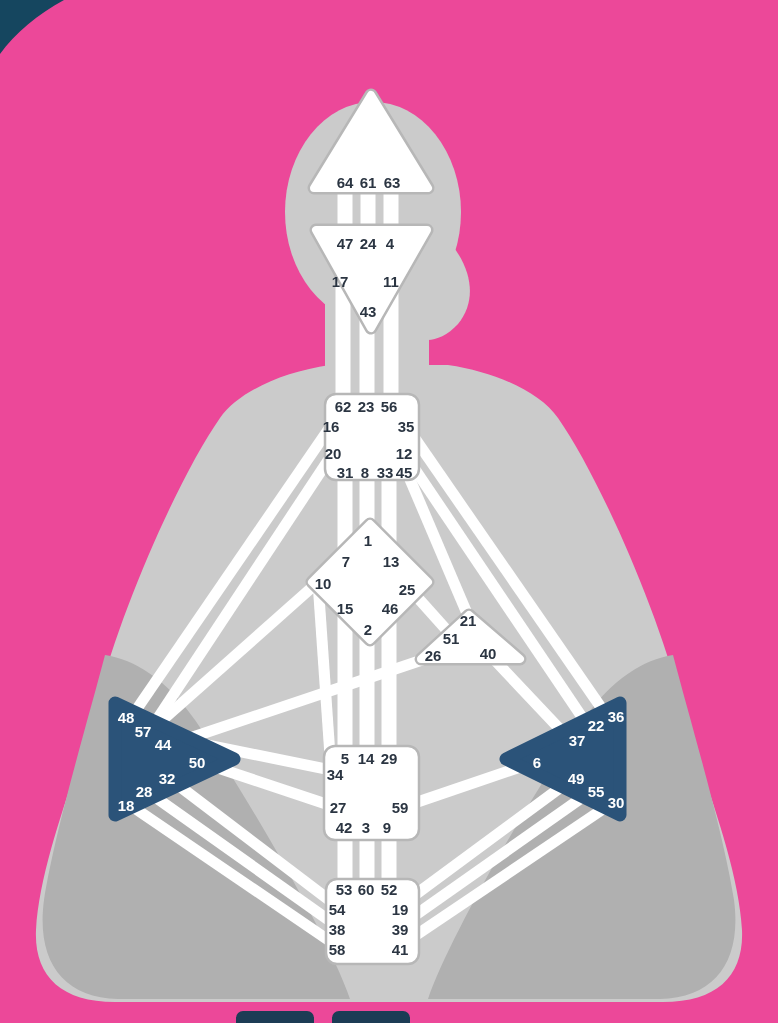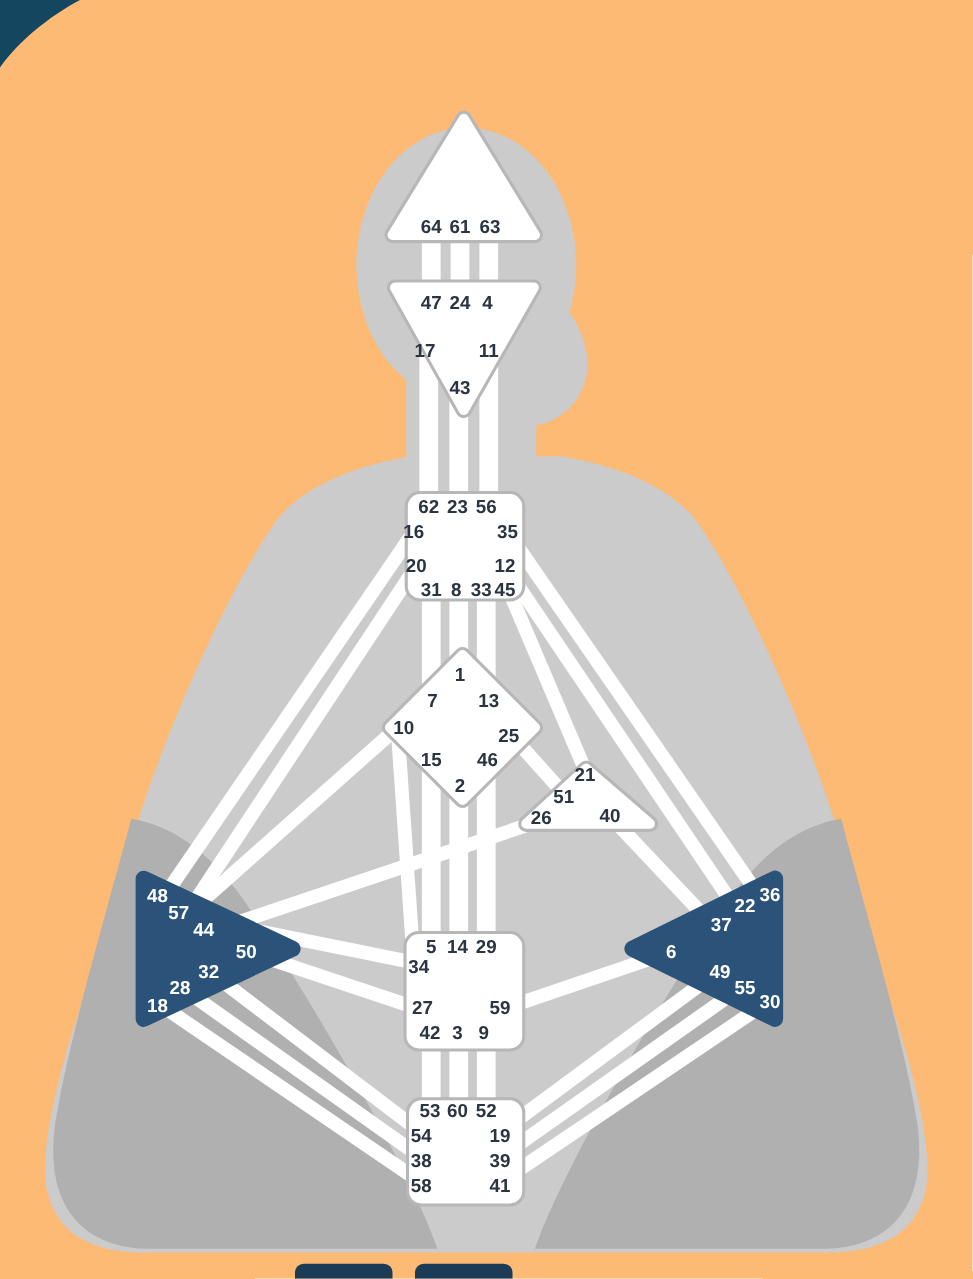--- a/index.html
+++ b/index.html
@@ -1,16 +1,16 @@
 <!DOCTYPE html>
 <html><head>
 <meta charset="utf-8">
 <style>
   html,body{margin:0;padding:0;background:#ffffff;}
-  .stage{width:778px;height:1023px;position:relative;overflow:hidden;background:#fdba74;
+  .stage{width:778px;height:1023px;position:relative;overflow:hidden;background:#ec4899;
          font-family:"Liberation Sans",sans-serif;}
   svg{display:block;}
   .body-light{fill:#cbcbcb;}
   .body-dark{fill:#b0b0b0;}
   .channel{stroke:#ffffff;stroke-width:11;fill:none;}
   .channel-wide{stroke-width:15;}
   .center-open-border{fill:#ffffff;stroke:#b7b7b7;stroke-width:13;stroke-linejoin:round;}
   .center-open-fill{fill:#ffffff;stroke:#ffffff;stroke-width:8;stroke-linejoin:round;}
   .center-defined{fill:#2b5379;stroke:#2b5379;stroke-width:13;stroke-linejoin:round;}
   .center-rect{fill:#ffffff;stroke:#b7b7b7;stroke-width:2.5;}

